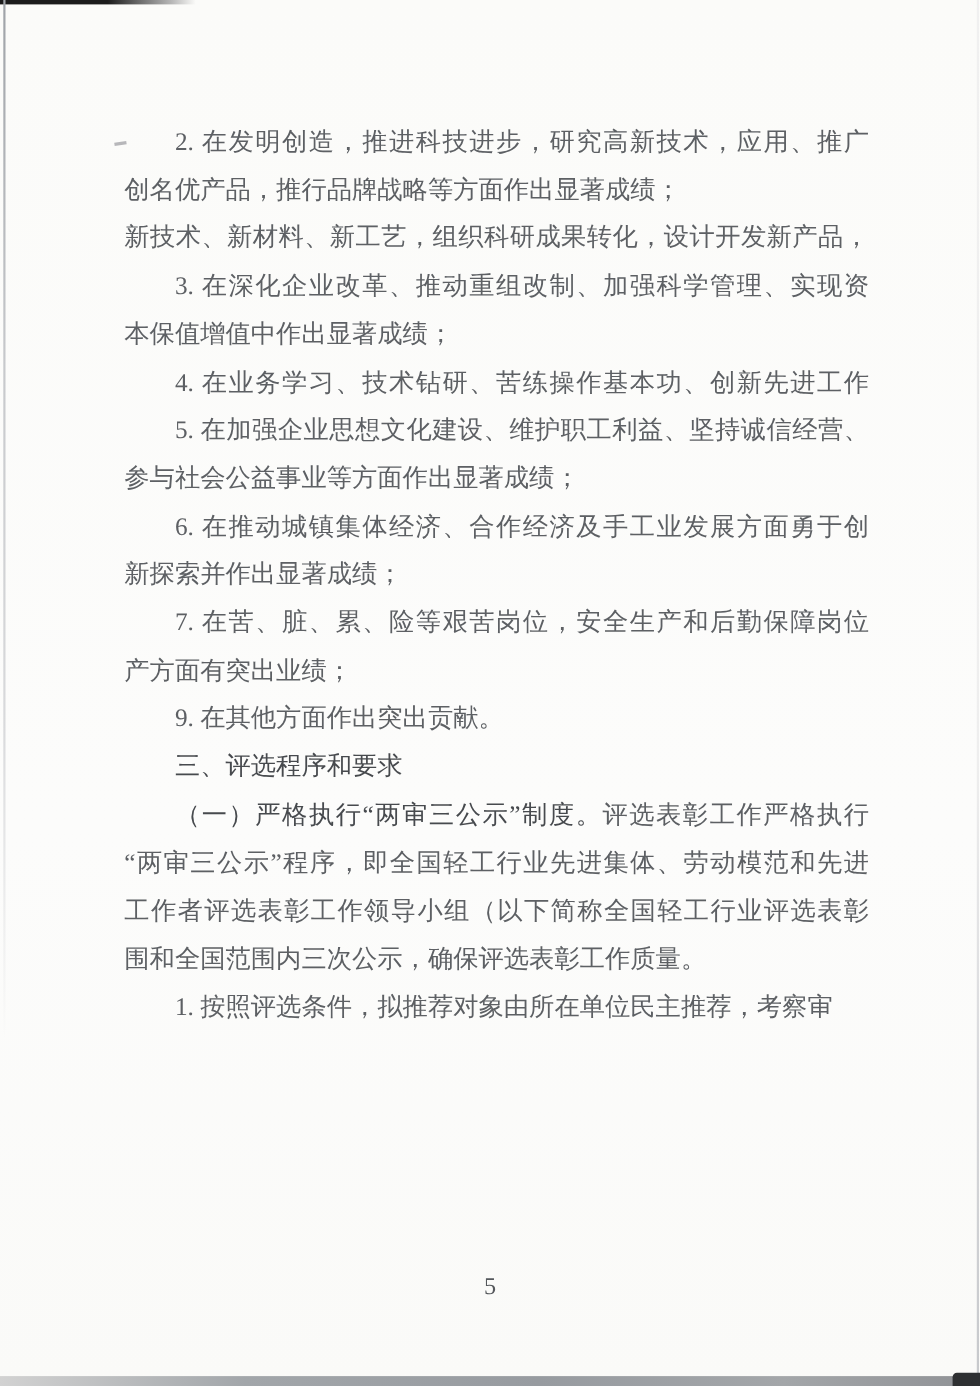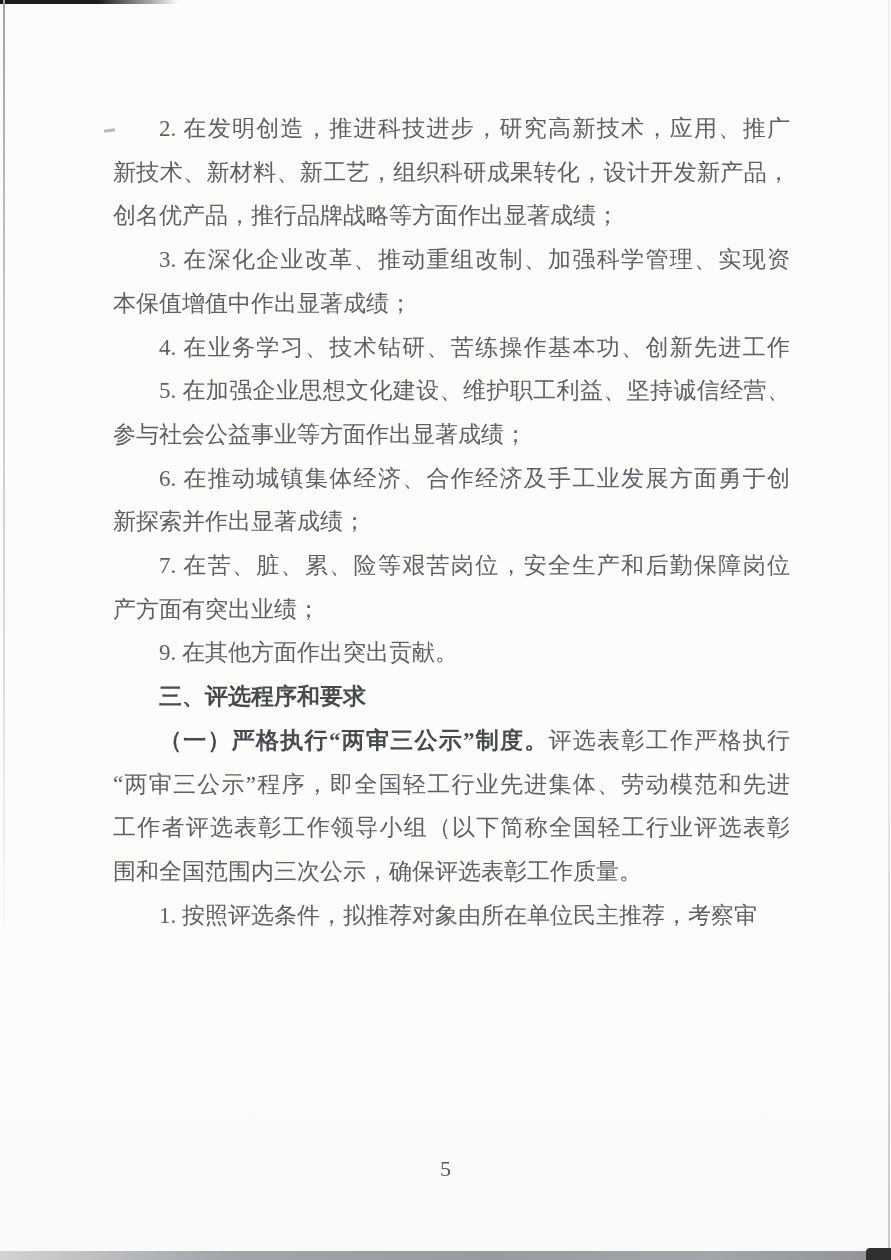--- a/index.html
+++ b/index.html
@@ -28,21 +28,21 @@
     text-align-last: justify;
     text-justify: inter-character;
   }
   .line.last { text-align-last: left; }
   .line.first { text-indent: 2em; }
   .paragraph.heading .line {
     font-weight: bold;
     color: var(--ink-bold, #4a4d51);
     text-align-last: left;
   }
-  .b { font-weight: bold; color: var(--ink-bold, #4a4d51); }
+  .b { font-weight: normal; color: var(--ink-bold, #4a4d51); }
   .r { font-weight: normal; }
   .page-number {
     position: absolute;
     left: 0; right: 0; top: 1156px;
     text-align: center;
     font-size: 22px;
     color: var(--page-number-ink, #55585c);
   }
   
   .scan-top {
@@ -82,22 +82,22 @@
 
 <div class="page">
   <div class="scan-top"></div>
   <div class="scan-left"></div>
   <div class="scan-right"></div>
   <div class="scan-dash"></div>
 
   <div class="text-block">
       <div class="paragraph">
         <div class="line first"><span class="r">2. 在发明创造，推进科技进步，研究高新技术，应用、推广</span></div>
+        <div class="line last"><span class="r">创名优产品，推行品牌战略等方面作出显著成绩；</span></div>
         <div class="line"><span class="r">新技术、新材料、新工艺，组织科研成果转化，设计开发新产品，</span></div>
-        <div class="line last"><span class="r">创名优产品，推行品牌战略等方面作出显著成绩；</span></div>
       </div>
       <div class="paragraph">
         <div class="line first"><span class="r">3. 在深化企业改革、推动重组改制、加强科学管理、实现资</span></div>
         <div class="line last"><span class="r">本保值增值中作出显著成绩；</span></div>
       </div>
       <div class="paragraph">
         <div class="line first"><span class="r">4. 在业务学习、技术钻研、苦练操作基本功、创新先进工作</span></div>
       </div>
       <div class="paragraph">
         <div class="line first"><span class="r">5. 在加强企业思想文化建设、维护职工利益、坚持诚信经营、</span></div>

